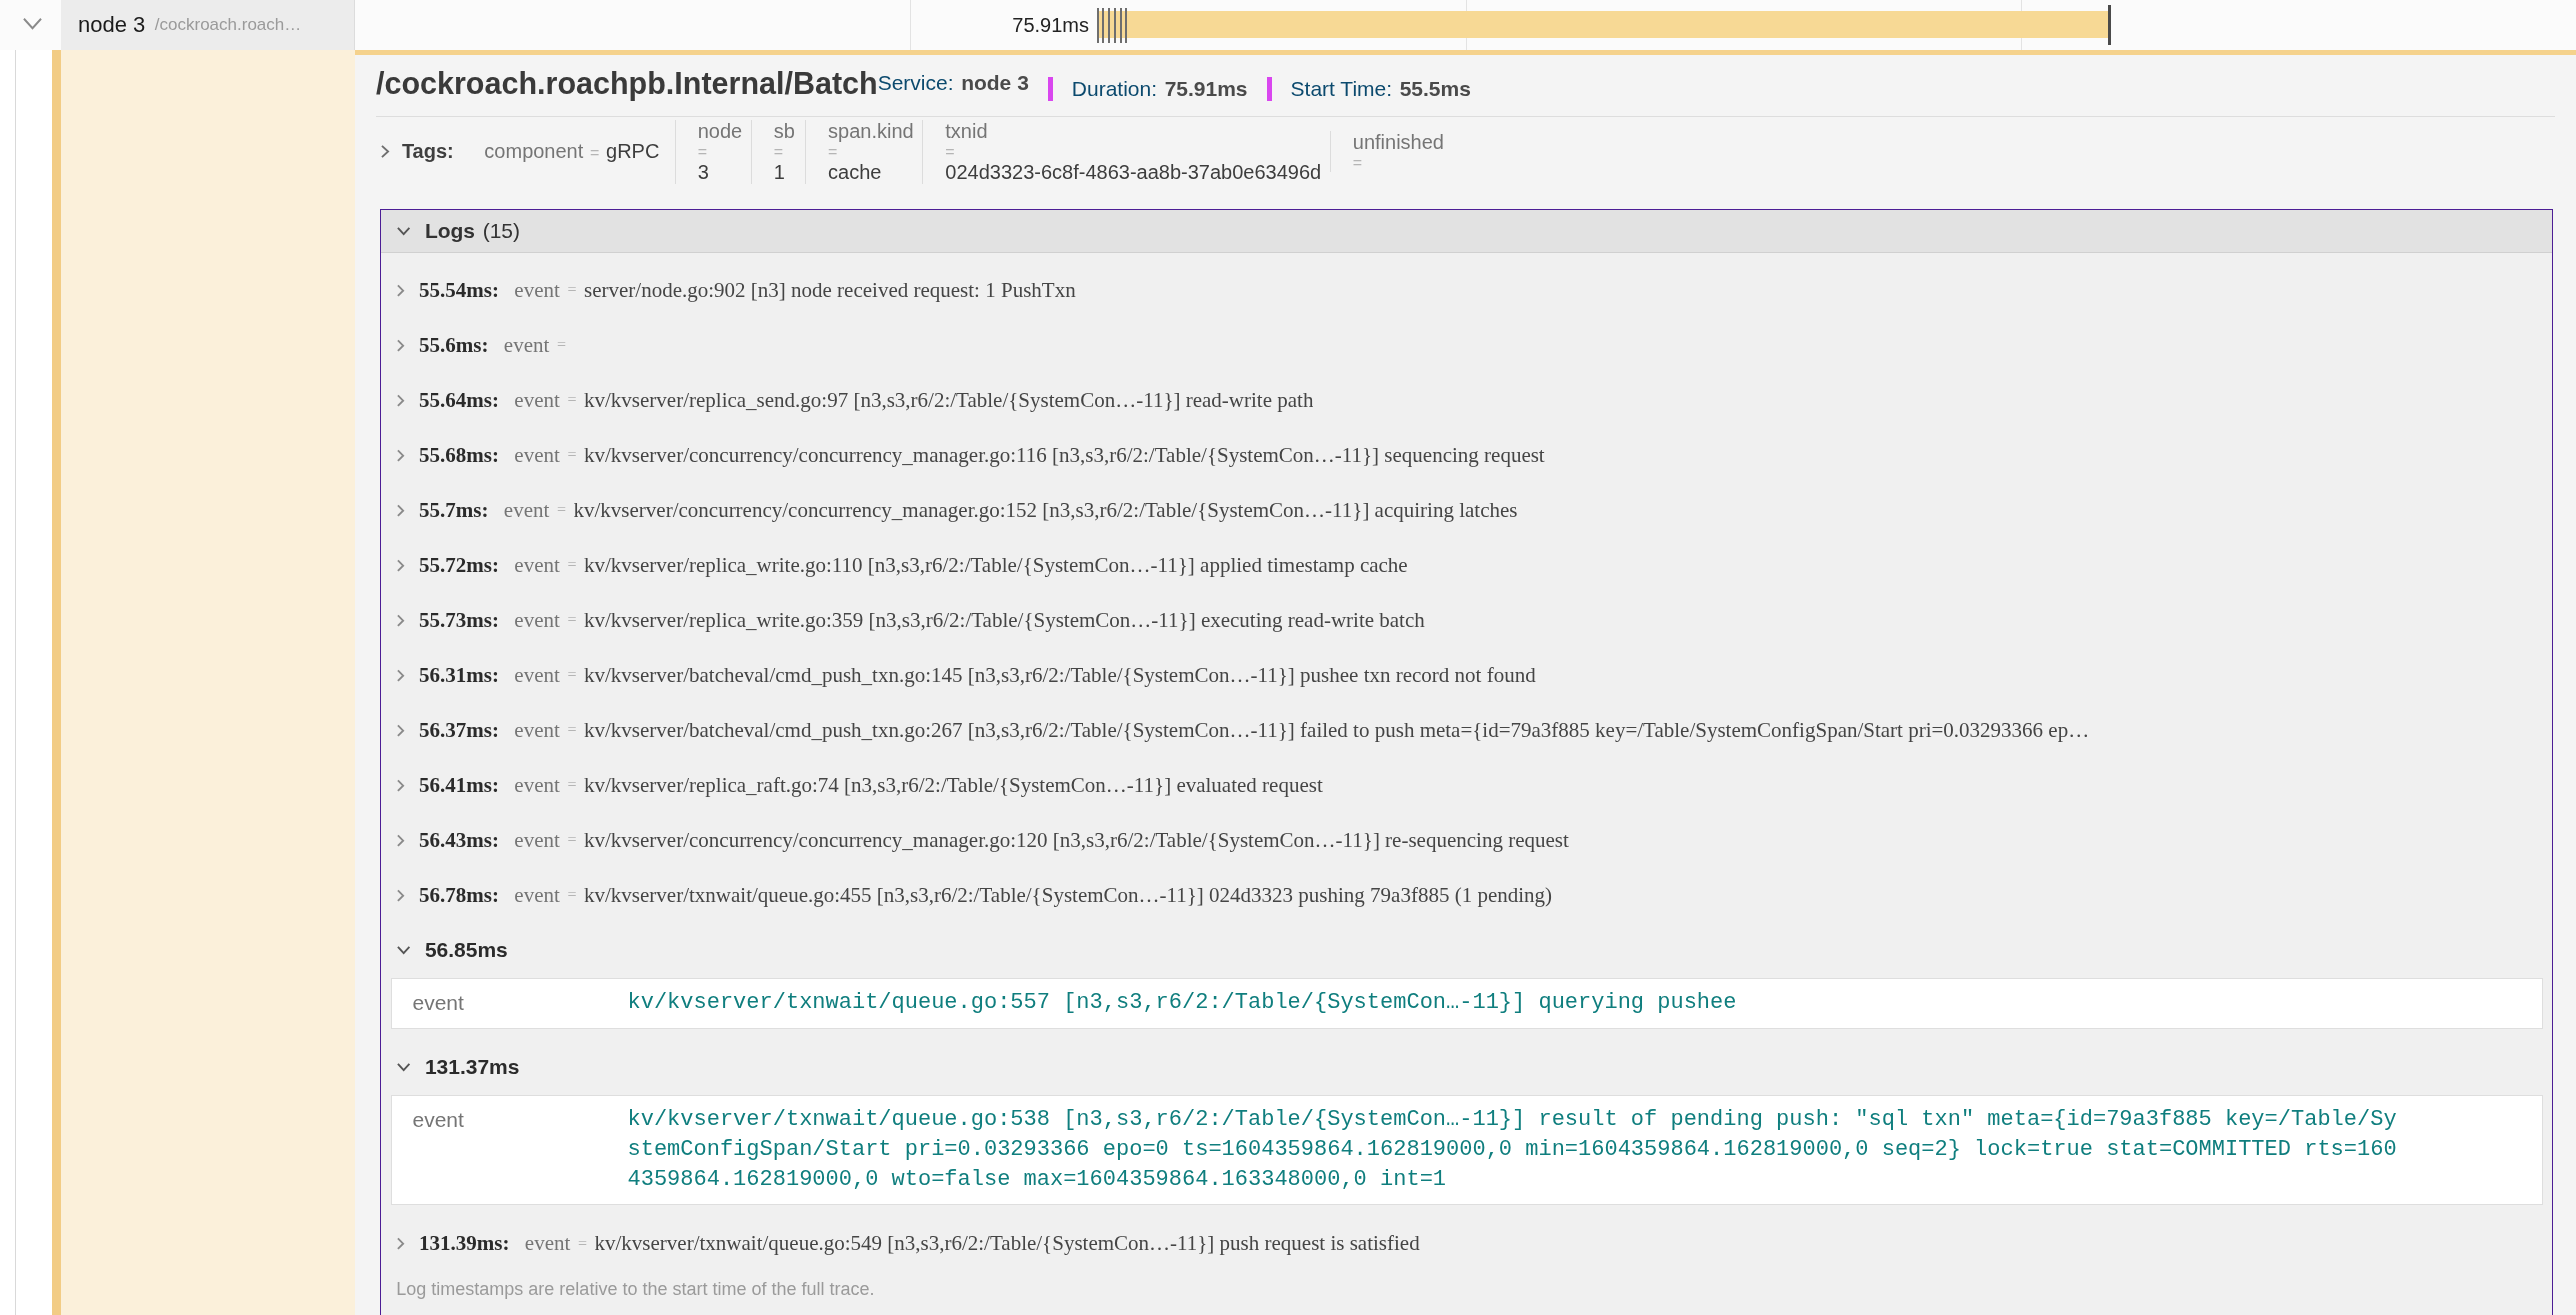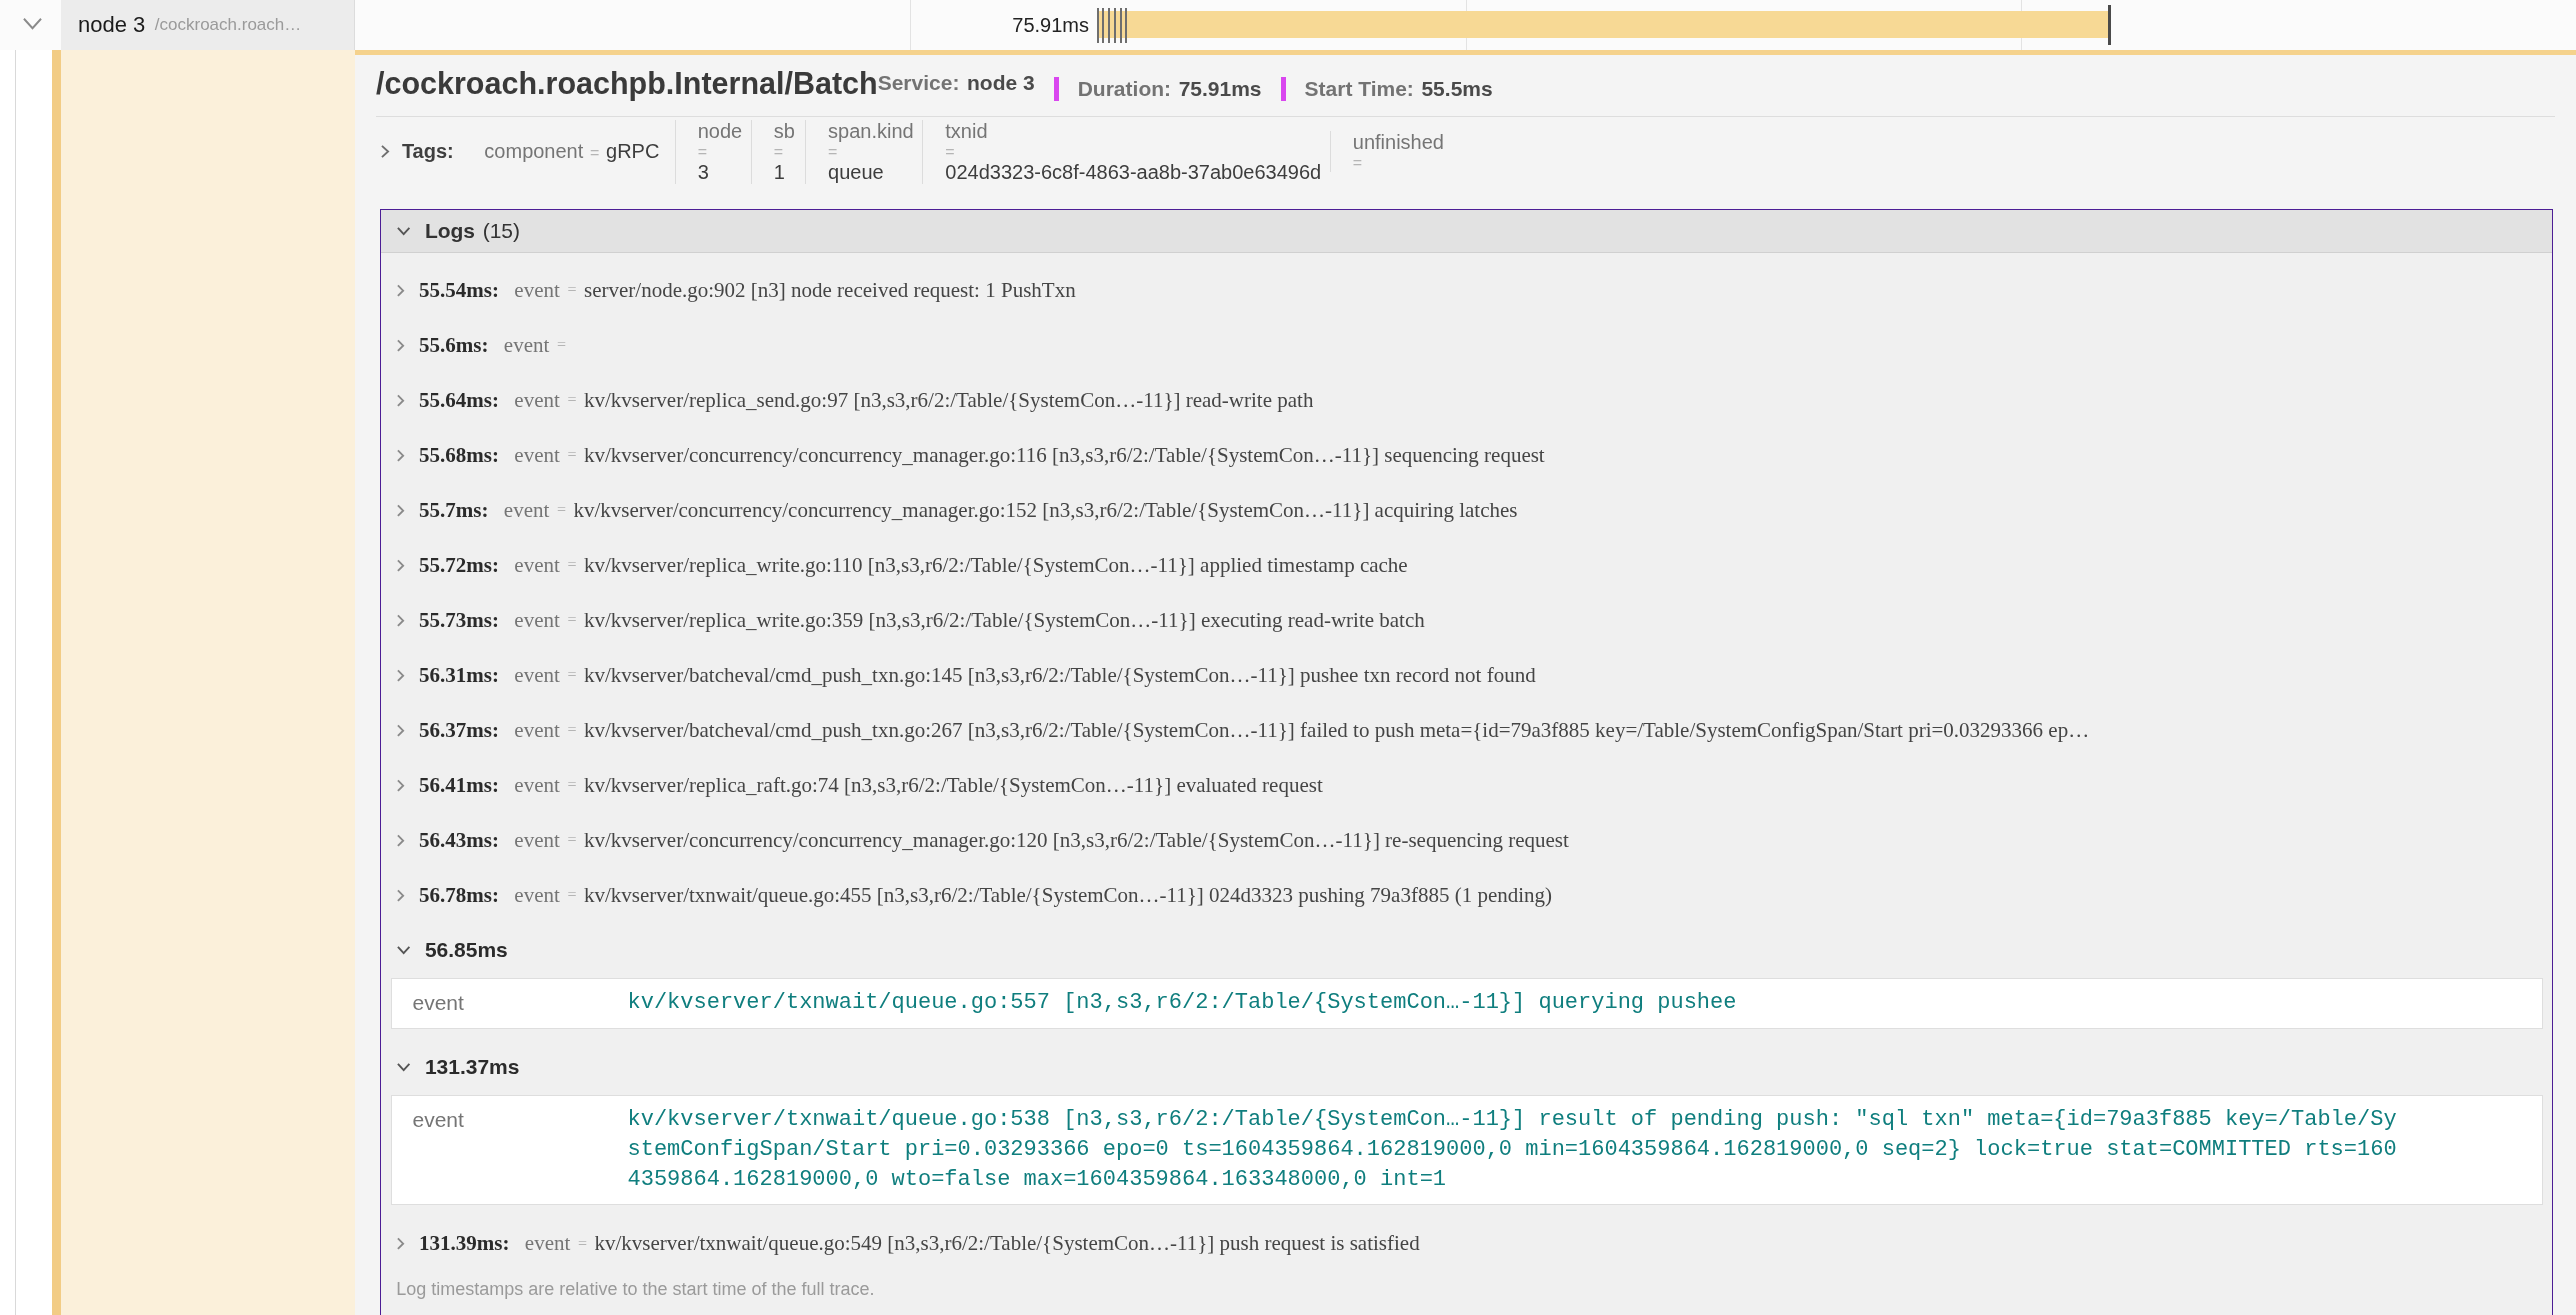--- a/index.html
+++ b/index.html
@@ -38,21 +38,21 @@
   .panel {
     position:absolute; left:355px; top:50px; right:0; bottom:0;
     background:#f4f4f4; border-top:5.7px solid #f5d28c; box-sizing:border-box;
     display:flex; flex-direction:column;
   }
   .panel-header { padding:10px 21px 0 21px; display:flex; align-items:center; }
   .span-title { font-size:30.5px; font-weight:700; color:#3a3a3a; white-space:nowrap; }
   .span-meta { display:flex; align-items:center; font-size:21px; white-space:nowrap; }
   .meta-item { display:flex; align-items:center; }
   .meta-item + .meta-item { border-left:5px solid #d946ef; padding-left:19px; margin-left:19px;margin-top:12px; }
-  .meta-label { color:#737373; margin-right:7.6px;font-weight:bold; }
+  .meta-label { color:#0c4a6e; margin-right:7.6px; }
   .meta-value { color:#4a4a4a; font-weight:700; }
   .panel-hr { height:1px; background:#dddddd; margin:15.3px 21px 0 21px; }
 
   .tags-row { display:flex; align-items:center; padding:12.4px 21px 12.4px 25px; font-size:20px; white-space:nowrap; overflow:hidden; }
   .tags-toggle { display:flex; align-items:center; cursor:pointer; }
   .tags-label { font-weight:700; color:#3f3f3f; margin:0 15.3px 0 11.4px; }
   .tag-item { display:flex; align-items:baseline; padding:0 15.3px; }
   .tag-item + .tag-item { border-left:1px solid #dcdcdc;flex-direction:column; }
   .tag-key { color:#757575; }
   .tag-eq  { color:#b5b5b5; font-size:16px; margin:0 6.7px; }
@@ -168,21 +168,21 @@
         <span class="tag-val">3</span>
       </span>
       <span class="tag-item">
         <span class="tag-key">sb</span>
         <span class="tag-eq">=</span>
         <span class="tag-val">1</span>
       </span>
       <span class="tag-item">
         <span class="tag-key">span.kind</span>
         <span class="tag-eq">=</span>
-        <span class="tag-val">queue</span>
+        <span class="tag-val">cache</span>
       </span>
       <span class="tag-item">
         <span class="tag-key">txnid</span>
         <span class="tag-eq">=</span>
         <span class="tag-val">024d3323-6c8f-4863-aa8b-37ab0e63496d</span>
       </span>
       <span class="tag-item">
         <span class="tag-key">unfinished</span>
         <span class="tag-eq">=</span>
         <span class="tag-val"></span>

